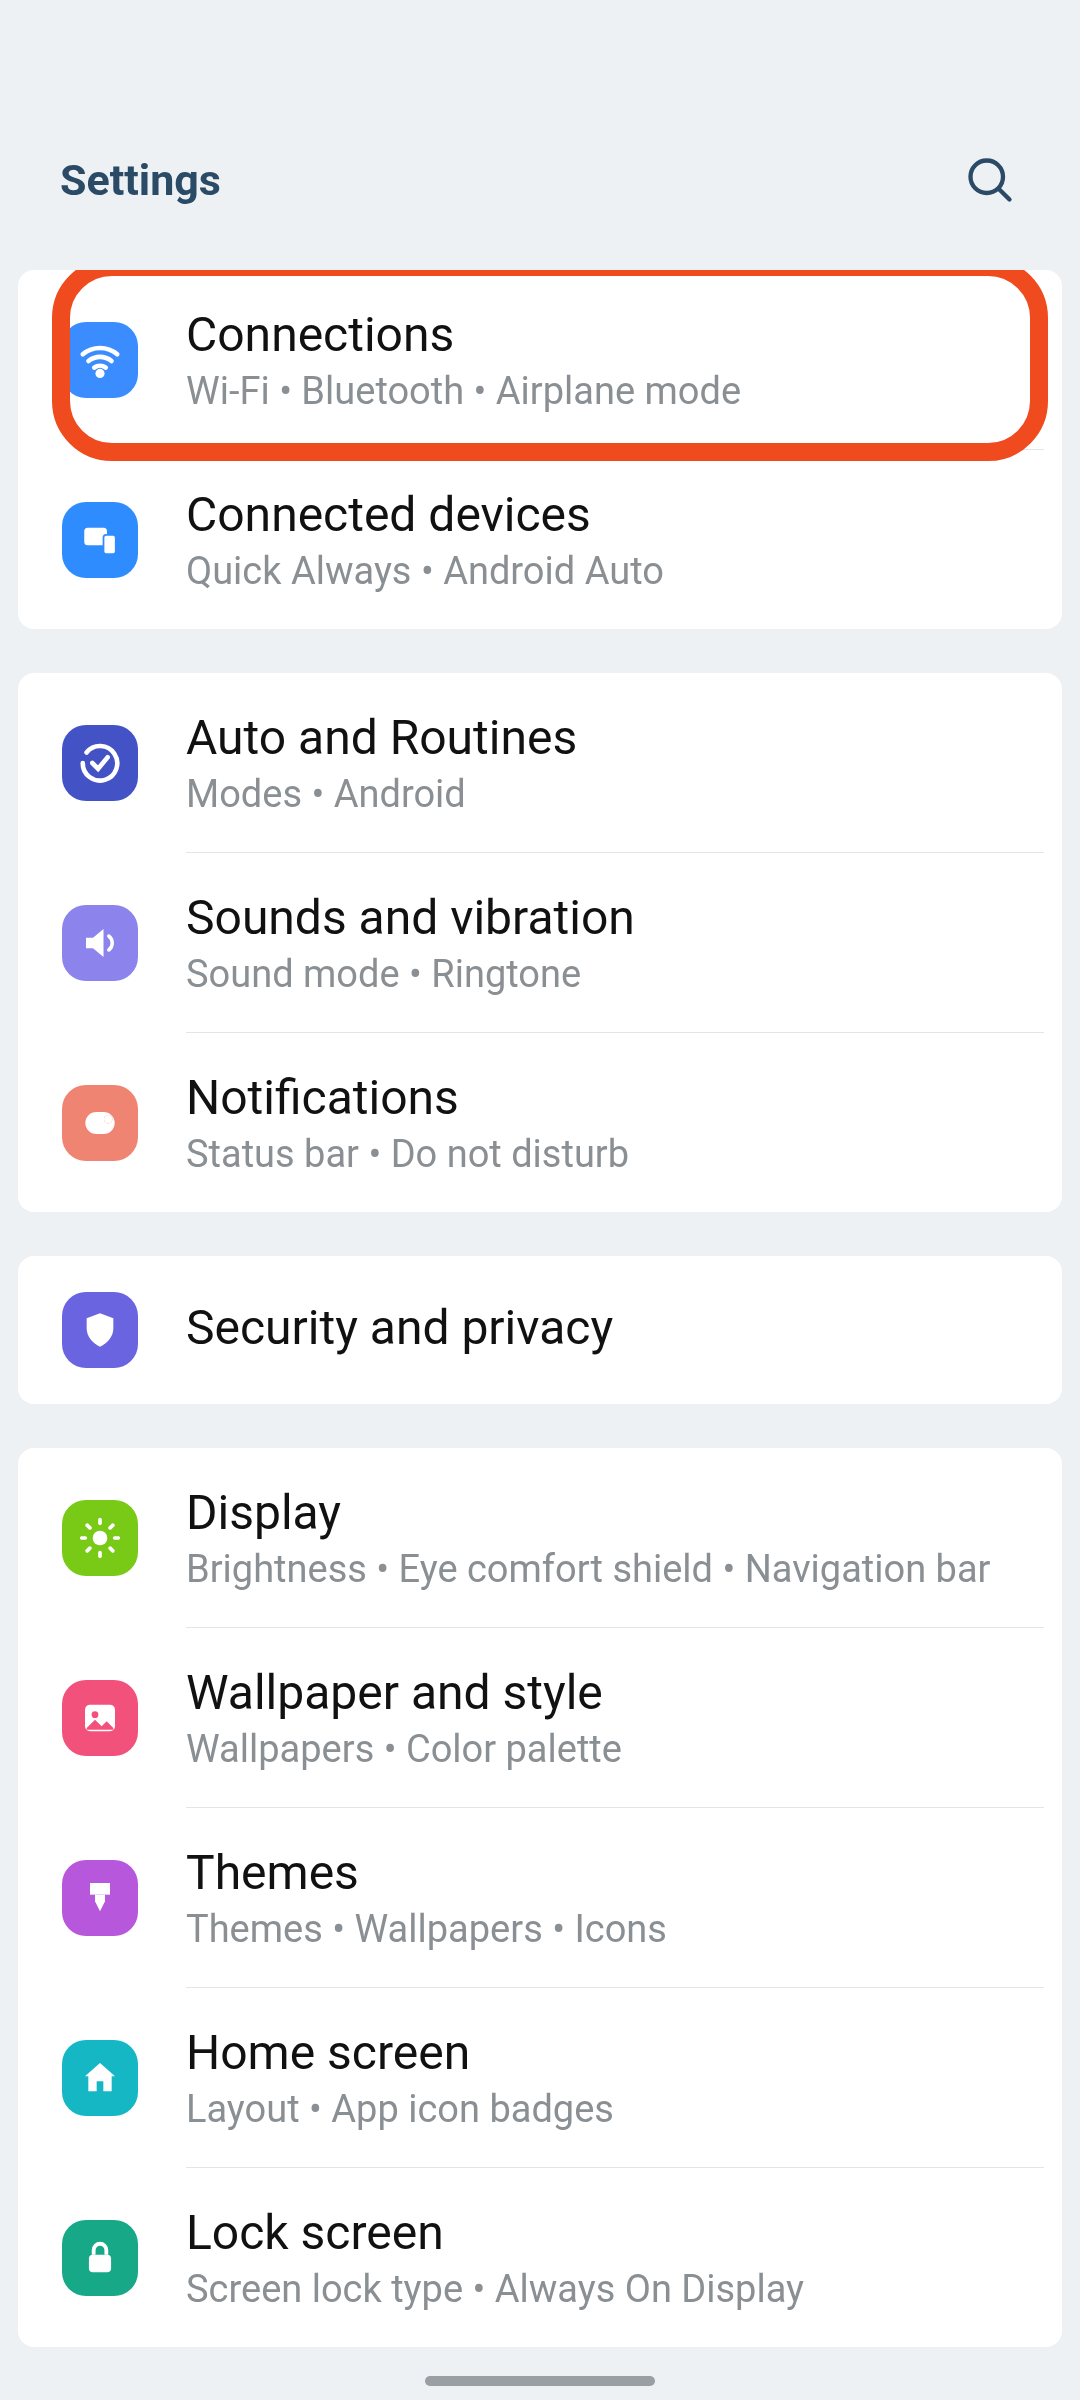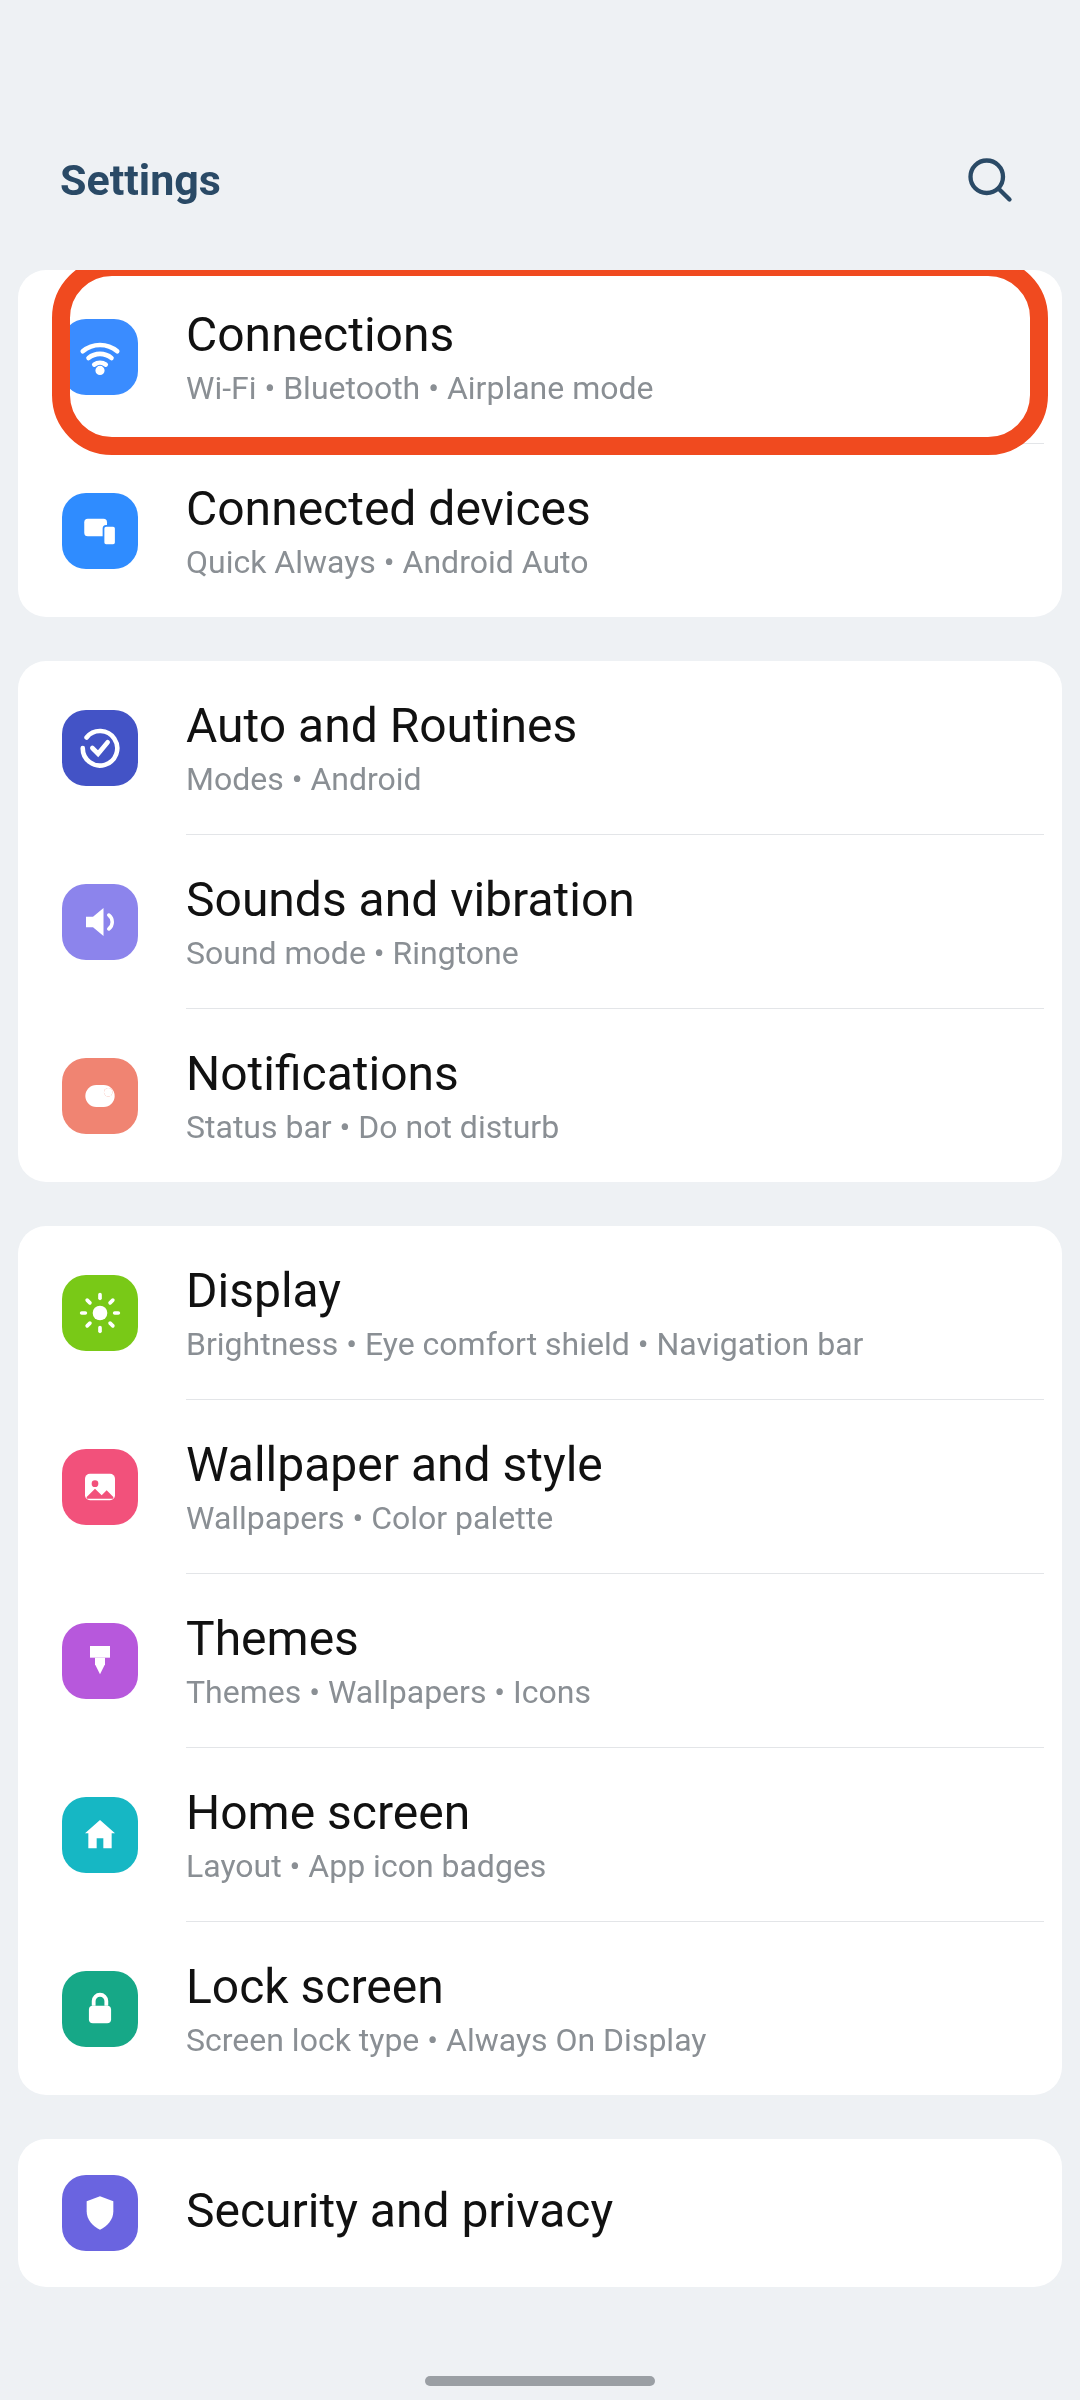--- a/index.html
+++ b/index.html
@@ -21,21 +21,21 @@
     font-weight: 700;
     color: #2a4a66;
   }
   .search-btn {
     width: 60px; height: 60px;
     display:flex;align-items:center;justify-content:center;
   }
   .card {
     background:#ffffff;
     margin: 0 18px 44px 18px;
-    border-radius: 28px;
+    border-radius: 16px;
     overflow: hidden;
   }
   .highlight-wrap {
     position:relative;
   }
   .highlight-ring{
     position:absolute;
     left:34px; right:14px;
     top:-12px; bottom:-12px;
     border: 18px solid #f04a1f;
@@ -56,21 +56,21 @@
     margin-right: 48px;
   }
   .text-col{ flex:1; min-width:0; }
   .item-title{
     font-size:48px;
     color:#111;
     font-weight:450;
     margin-bottom:6px;
   }
   .item-sub{
-    font-size:32px;
+    font-size:38px;
     color:#8a8f94;
   }
   .divider{
     height:1px;
     background:#e3e5e8;
     margin-left:168px;
     margin-right:18px;
   }
   .ic-blue{background:#3a8cff;}
   .ic-blue2{background:#2f8cff;}
@@ -176,20 +176,32 @@
           </svg>
         </div>
         <div class="text-col">
           <div class="item-title">Notifications</div>
           <div class="item-sub">Status bar  •  Do not disturb</div>
         </div>
       </div>
     </div>
     <div class="card">
       <div class="row">
+        <div class="icon-wrap ic-violet">
+          <svg width="40" height="40" viewBox="0 0 24 24" fill="#ffffff">
+            <path d="M12 2l8 3v6c0 5-3.5 9-8 11-4.5-2-8-6-8-11V5z"></path>
+          </svg>
+        </div>
+        <div class="text-col">
+          <div class="item-title">Security and privacy</div>
+        </div>
+      </div>
+    </div>
+    <div class="card">
+      <div class="row">
         <div class="icon-wrap ic-green">
           <svg width="44" height="44" viewBox="0 0 24 24" fill="#ffffff">
             <circle cx="12" cy="12" r="4"></circle>
             <g stroke="#ffffff" stroke-width="2" stroke-linecap="round">
               <line x1="12" y1="2" x2="12" y2="4"></line>
               <line x1="12" y1="20" x2="12" y2="22"></line>
               <line x1="2" y1="12" x2="4" y2="12"></line>
               <line x1="20" y1="12" x2="22" y2="12"></line>
               <line x1="5" y1="5" x2="6.5" y2="6.5"></line>
               <line x1="17.5" y1="17.5" x2="19" y2="19"></line>
@@ -249,27 +261,15 @@
             <rect x="5" y="10" width="14" height="11" rx="2.5"></rect>
             <path d="M8 10V7a4 4 0 0 1 8 0v3" fill="none" stroke="#ffffff" stroke-width="2.4"></path>
           </svg>
         </div>
         <div class="text-col">
           <div class="item-title">Lock screen</div>
           <div class="item-sub">Screen lock type  •  Always On Display</div>
         </div>
       </div>
     </div>
-    <div class="card">
-      <div class="row">
-        <div class="icon-wrap ic-violet">
-          <svg width="40" height="40" viewBox="0 0 24 24" fill="#ffffff">
-            <path d="M12 2l8 3v6c0 5-3.5 9-8 11-4.5-2-8-6-8-11V5z"></path>
-          </svg>
-        </div>
-        <div class="text-col">
-          <div class="item-title">Security and privacy</div>
-        </div>
-      </div>
-    </div>
   </div>
 
 <div class="home-indicator"></div>
 
 </body></html>

